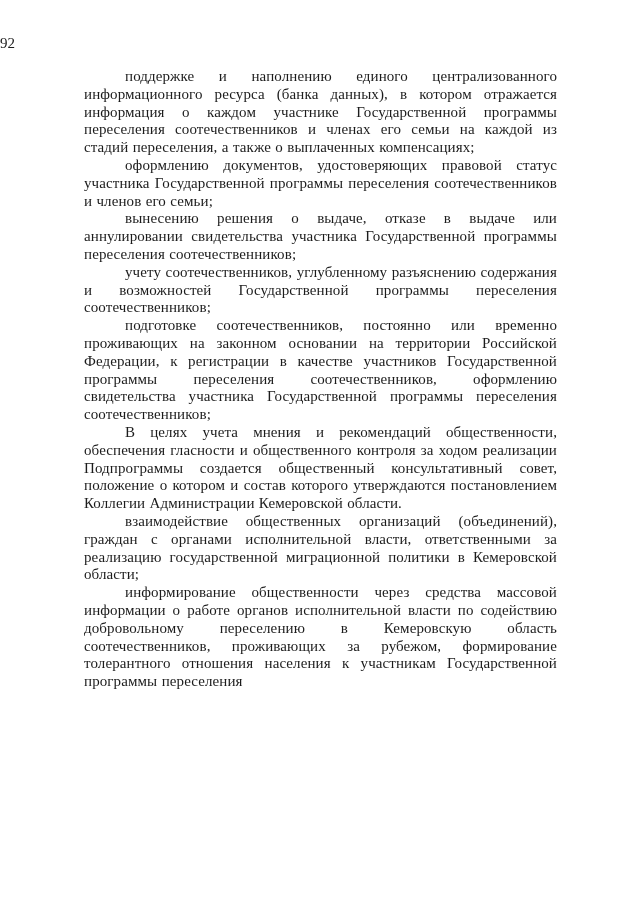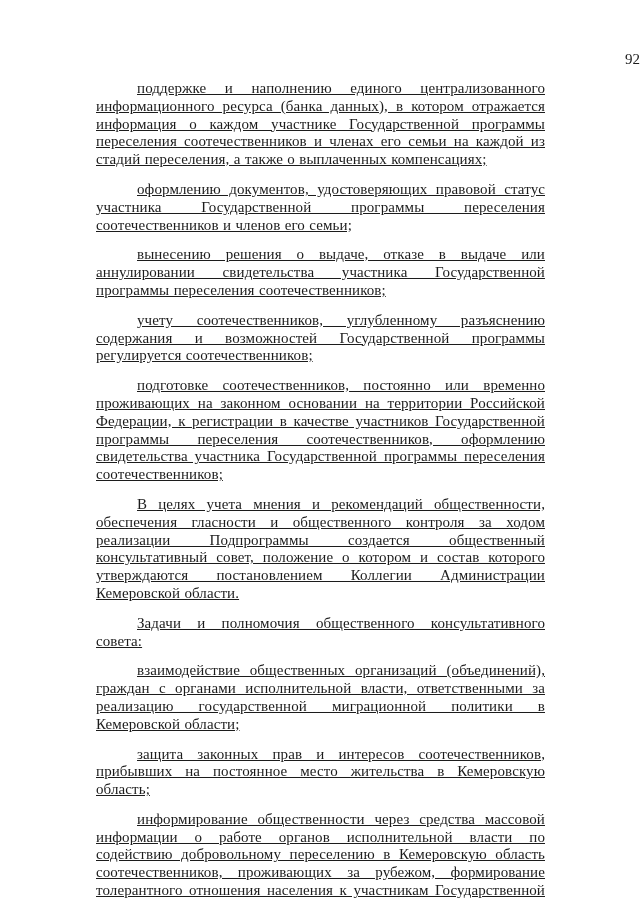--- a/index.html
+++ b/index.html
@@ -14,56 +14,52 @@
     background: #ffffff;
     overflow: hidden;
     font-family: "Liberation Serif", "DejaVu Serif", serif;
     color: #1c1c1c;
   }
   .page-number {
     position: absolute;
     top: 34px;
     left: 0;
     width: 100%;
-    text-align: right;
+    text-align: left;
     font-size: 15px;
     line-height: 18px;
-    margin-top: 16px;
   }
   .content {
     position: absolute;
     left: 84px;
     top: 68px;
     width: 473px;
   }
   .para {
-    margin: 12px;
+    margin: 0;
     padding: 0;
     font-size: 15px;
     line-height: 17.8px;
     text-indent: 41px;
     text-align: justify;
     letter-spacing: 0.1px;
     word-spacing: 0.5px;
-    text-decoration: underline;
   }
 </style>
 </head>
 <body>
 
 <div class="sheet">
 
   <div class="page-number">92</div>
 
   <div class="content">
     <p class="para">поддержке и наполнению единого централизованного информационного ресурса (банка данных), в котором отражается информация о каждом участнике Государственной программы переселения соотечественников и членах его семьи на каждой из стадий переселения, а также о выплаченных компенсациях;</p>
     <p class="para">оформлению документов, удостоверяющих правовой статус участника Государственной программы переселения соотечественников и членов его семьи;</p>
     <p class="para">вынесению решения о выдаче, отказе в выдаче или аннулировании свидетельства участника Государственной программы переселения соотечественников;</p>
-    <p class="para">учету соотечественников, углубленному разъяснению содержания и возможностей Государственной программы регулируется соотечественников;</p>
+    <p class="para">учету соотечественников, углубленному разъяснению содержания и возможностей Государственной программы переселения соотечественников;</p>
     <p class="para">подготовке соотечественников, постоянно или временно проживающих на законном основании на территории Российской Федерации, к регистрации в качестве участников Государственной программы переселения соотечественников, оформлению свидетельства участника Государственной программы переселения соотечественников;</p>
     <p class="para">В целях учета мнения и рекомендаций общественности, обеспечения гласности и общественного контроля за ходом реализации Подпрограммы создается общественный консультативный совет, положение о котором и состав которого утверждаются постановлением Коллегии Администрации Кемеровской области.</p>
-    <p class="para">Задачи и полномочия общественного консультативного совета:</p>
     <p class="para">взаимодействие общественных организаций (объединений), граждан с органами исполнительной власти, ответственными за реализацию государственной миграционной политики в Кемеровской области;</p>
-    <p class="para">защита законных прав и интересов соотечественников, прибывших на постоянное место жительства в Кемеровскую область;</p>
     <p class="para">информирование общественности через средства массовой информации о работе органов исполнительной власти по содействию добровольному переселению в Кемеровскую область соотечественников, проживающих за рубежом, формирование толерантного отношения населения к участникам Государственной программы переселения</p>
   </div>
 
 </div>
 
 </body></html>

